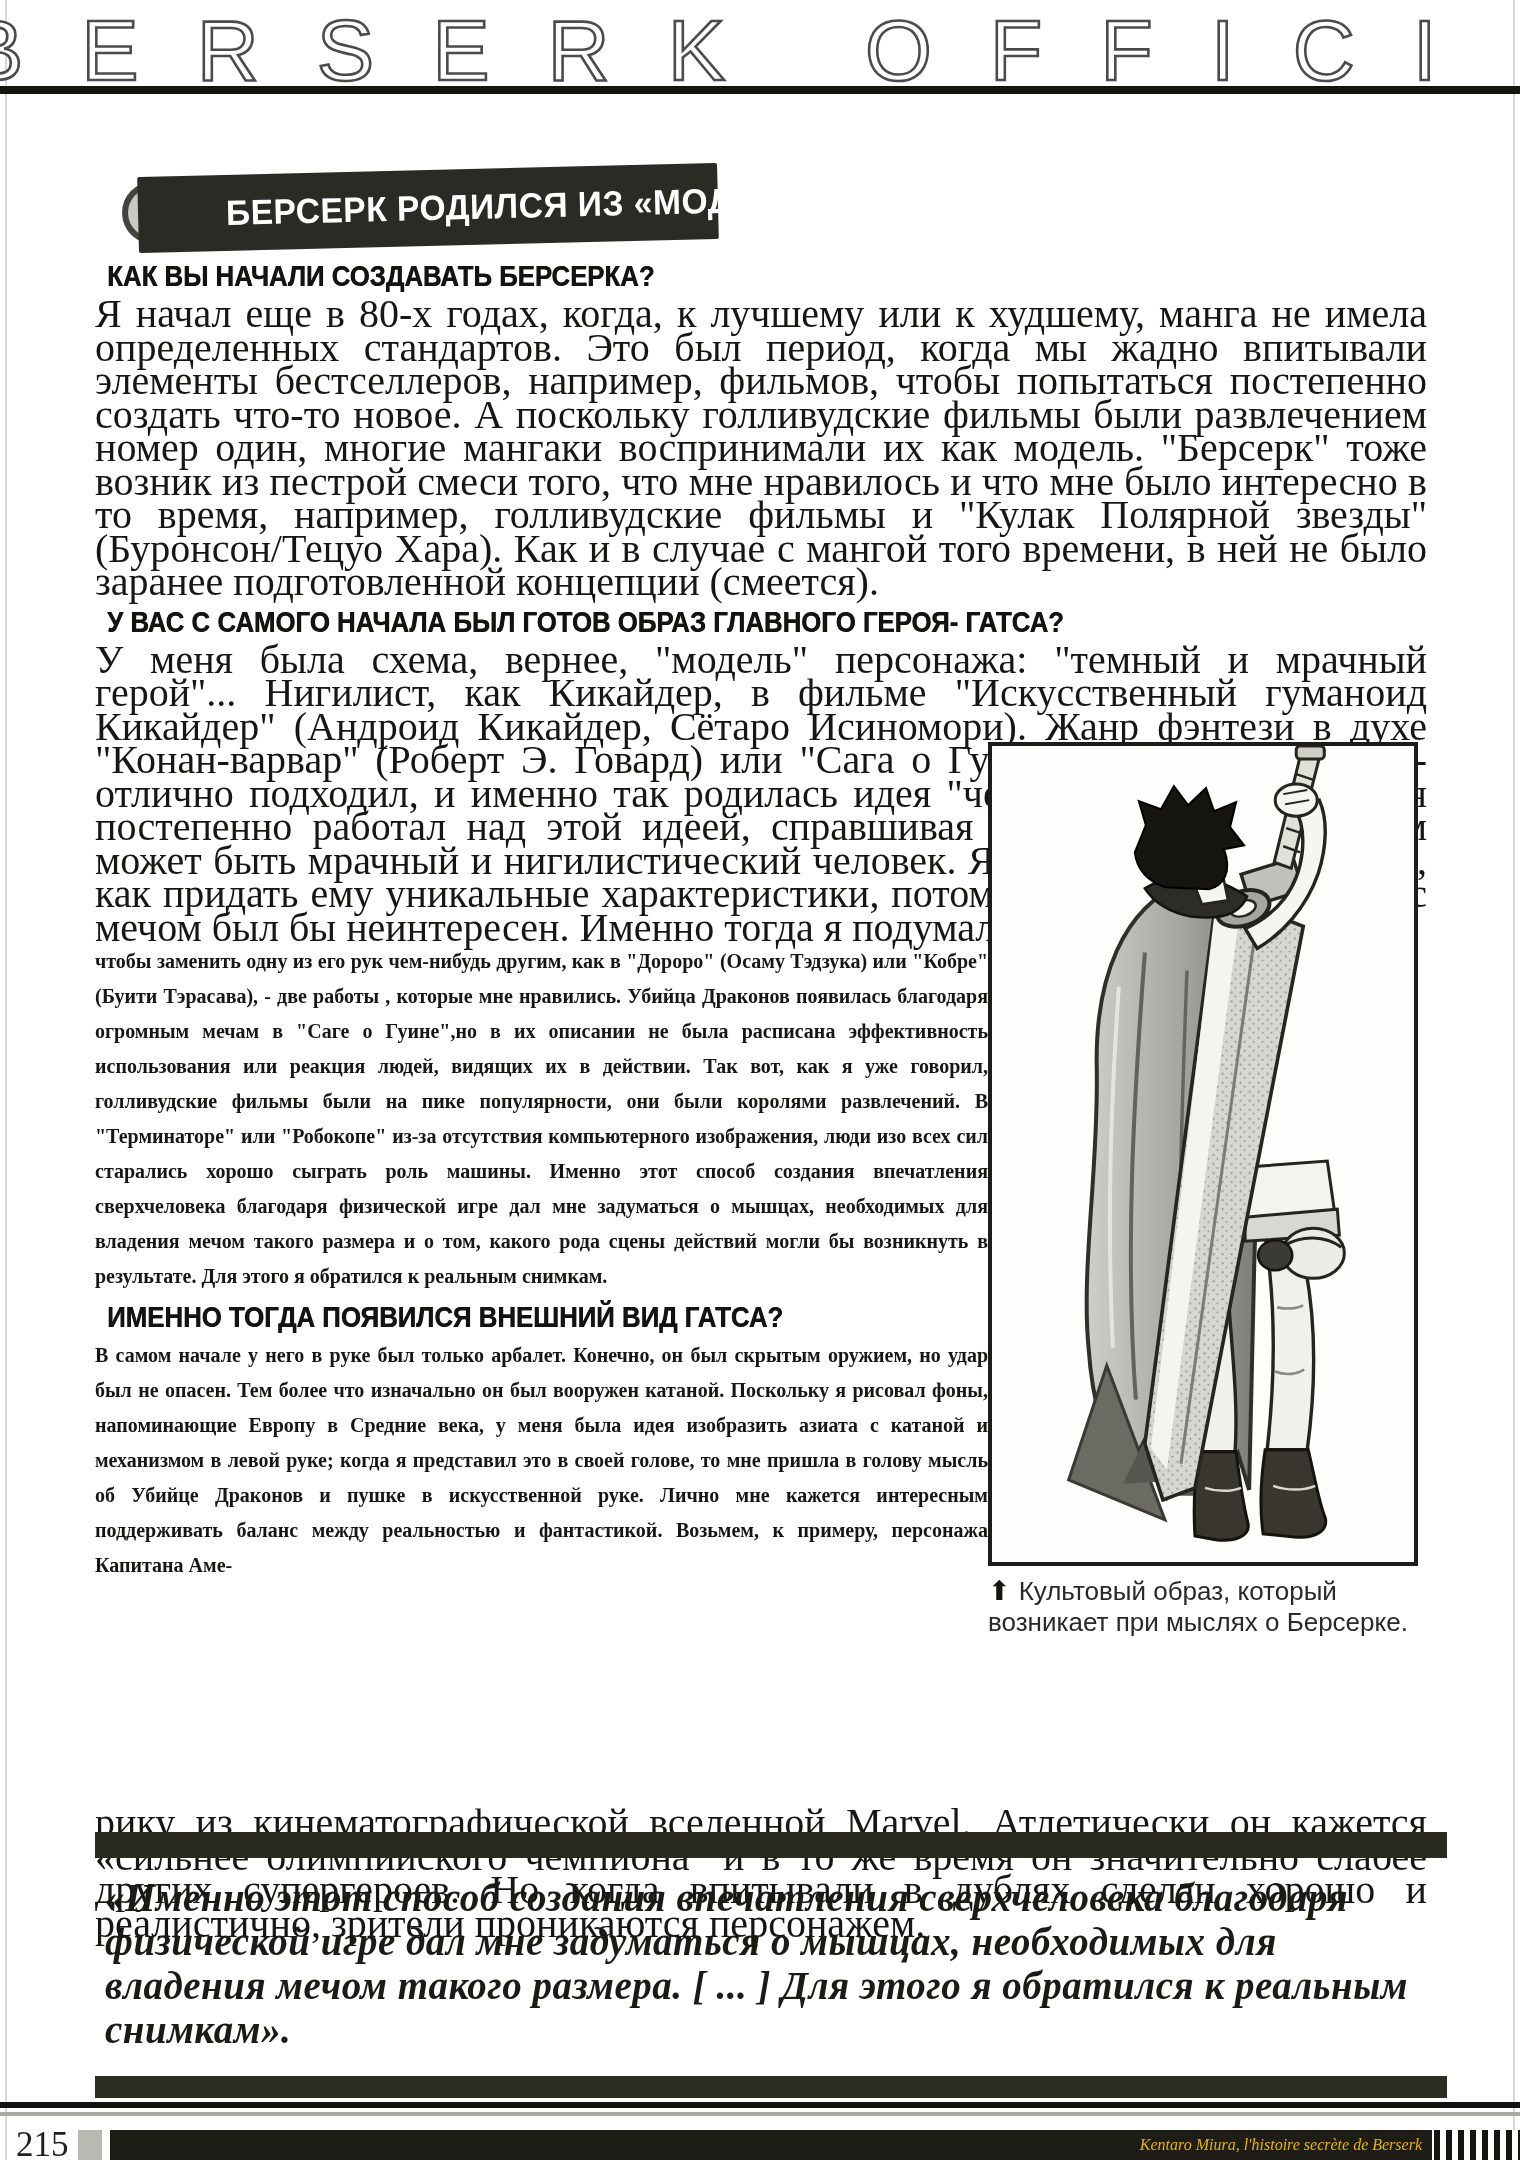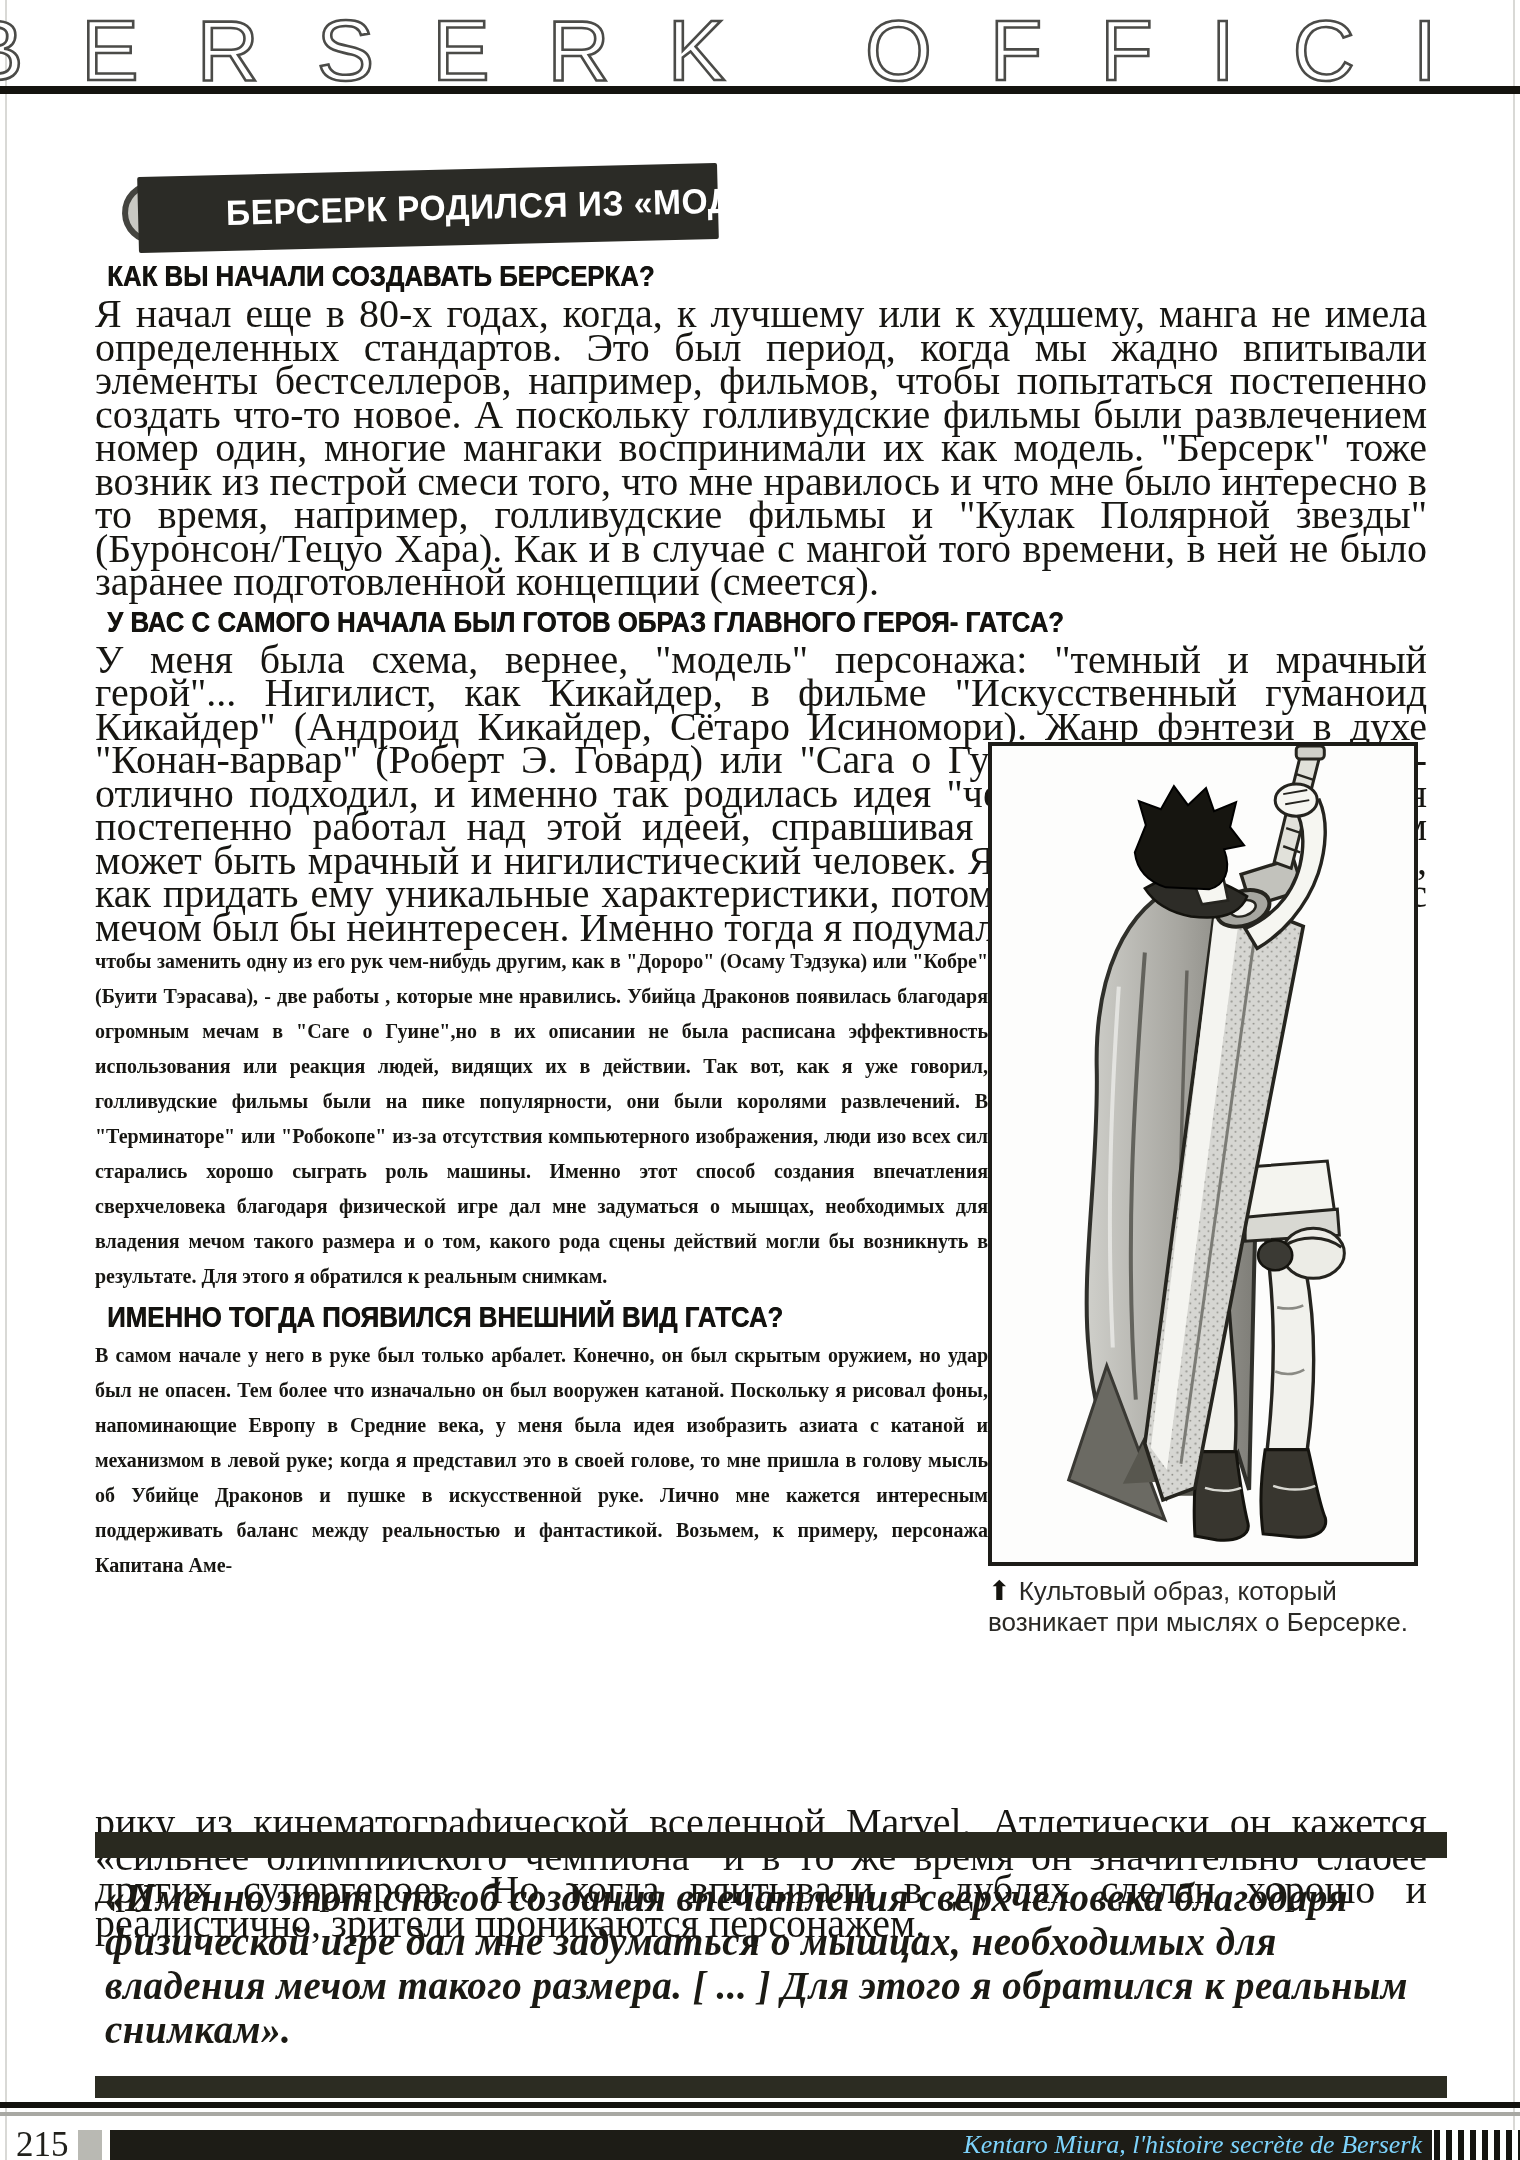--- a/index.html
+++ b/index.html
@@ -82,21 +82,21 @@
   .page-num {
     position:absolute; left:16px; top:0; font-family:"Liberation Serif", serif;
     font-size:35px; color:#21201b; line-height:30px;
   }
   .footer .tab { position:absolute; left:78px; top:0; width:24px; height:30px; background:#b9b9b3; }
   .footer .bar {
     position:absolute; left:110px; top:0; width:1322px; height:30px; background:#1d1c16;
     display:flex; align-items:center; justify-content:flex-end; padding-right:10px;
   }
   .footer .bar span {
-    font-family:"Liberation Serif", serif; font-style:italic; font-size:26px; color:#7dd3fc;
+    font-family:"Liberation Serif", serif; font-style:italic; font-size:16px; color:#eab308;
   }
   .footer .stripes {
     position:absolute; right:0; top:0; width:86px; height:30px;
     background:repeating-linear-gradient(90deg, #15140f 0 6px, #ffffff 6px 12px);
   }
 </style>
 </head>
 <body>
 
 <div class="page">

